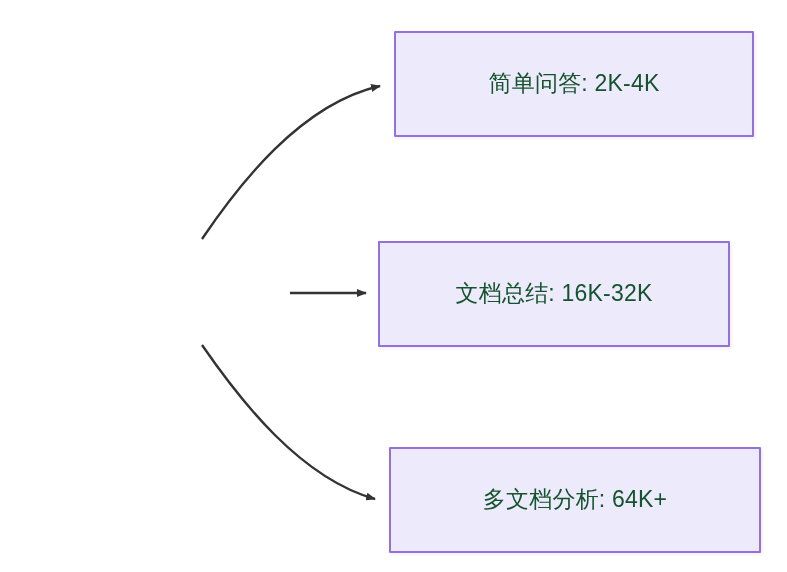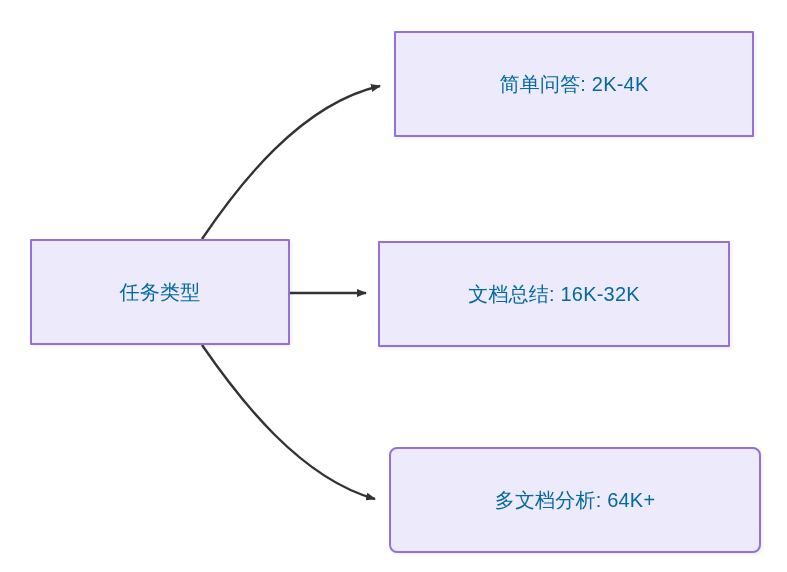--- a/index.html
+++ b/index.html
@@ -30,53 +30,50 @@
     box-sizing: border-box;
     background: #ECEAFB;
     border: 2px solid #9370DB;
     border-radius: 1px;
     display: flex;
     align-items: center;
     justify-content: center;
     box-shadow: 2px 2px 3px rgba(0,0,0,0.06);
   }
   .node-label {
-    color: #0369a1;
-    font-size: 20px;
+    color: #14532d;
+    font-size: 23px;
     line-height: 1.2;
     letter-spacing: 0.2px;
     white-space: nowrap;
   }
   #node-root  { left: 30px;  top: 239px; width: 260px; height: 106px; }
   #node-qa    { left: 394px; top: 31px;  width: 360px; height: 106px; }
   #node-sum   { left: 378px; top: 241px; width: 352px; height: 106px; }
-  #node-multi { left: 389px; top: 447px; width: 372px; height: 106px; border-radius: 8px; }
+  #node-multi { left: 389px; top: 447px; width: 372px; height: 106px; }
 </style>
 </head>
 <body>
 
 <div id="canvas">
 
   <svg class="edges" viewBox="0 0 787 572" width="787" height="572">
     <defs>
       <marker id="arrowhead" markerWidth="10" markerHeight="8" refX="9" refY="4" orient="auto" markerUnits="userSpaceOnUse">
         <path d="M0,0 L10,4 L0,8 z" fill="#333333"></path>
       </marker>
     </defs>
 
     <path d="M 202,239 C 238,186 300,104 380,86" fill="none" stroke="#333333" stroke-width="2.4" marker-end="url(#arrowhead)"></path>
 
     <path d="M 290,293 L 366,293" fill="none" stroke="#333333" stroke-width="2.4" marker-end="url(#arrowhead)"></path>
 
     <path d="M 202,345 C 240,400 300,478 375,499" fill="none" stroke="#333333" stroke-width="2.4" marker-end="url(#arrowhead)"></path>
   </svg>
 
-  <div class="node" id="node-root">
-    <span class="node-label">任务类型</span>
-  </div>
 
   <div class="node" id="node-qa">
     <span class="node-label">简单问答: 2K-4K</span>
   </div>
 
   <div class="node" id="node-sum">
     <span class="node-label">文档总结: 16K-32K</span>
   </div>
 
   <div class="node" id="node-multi">

